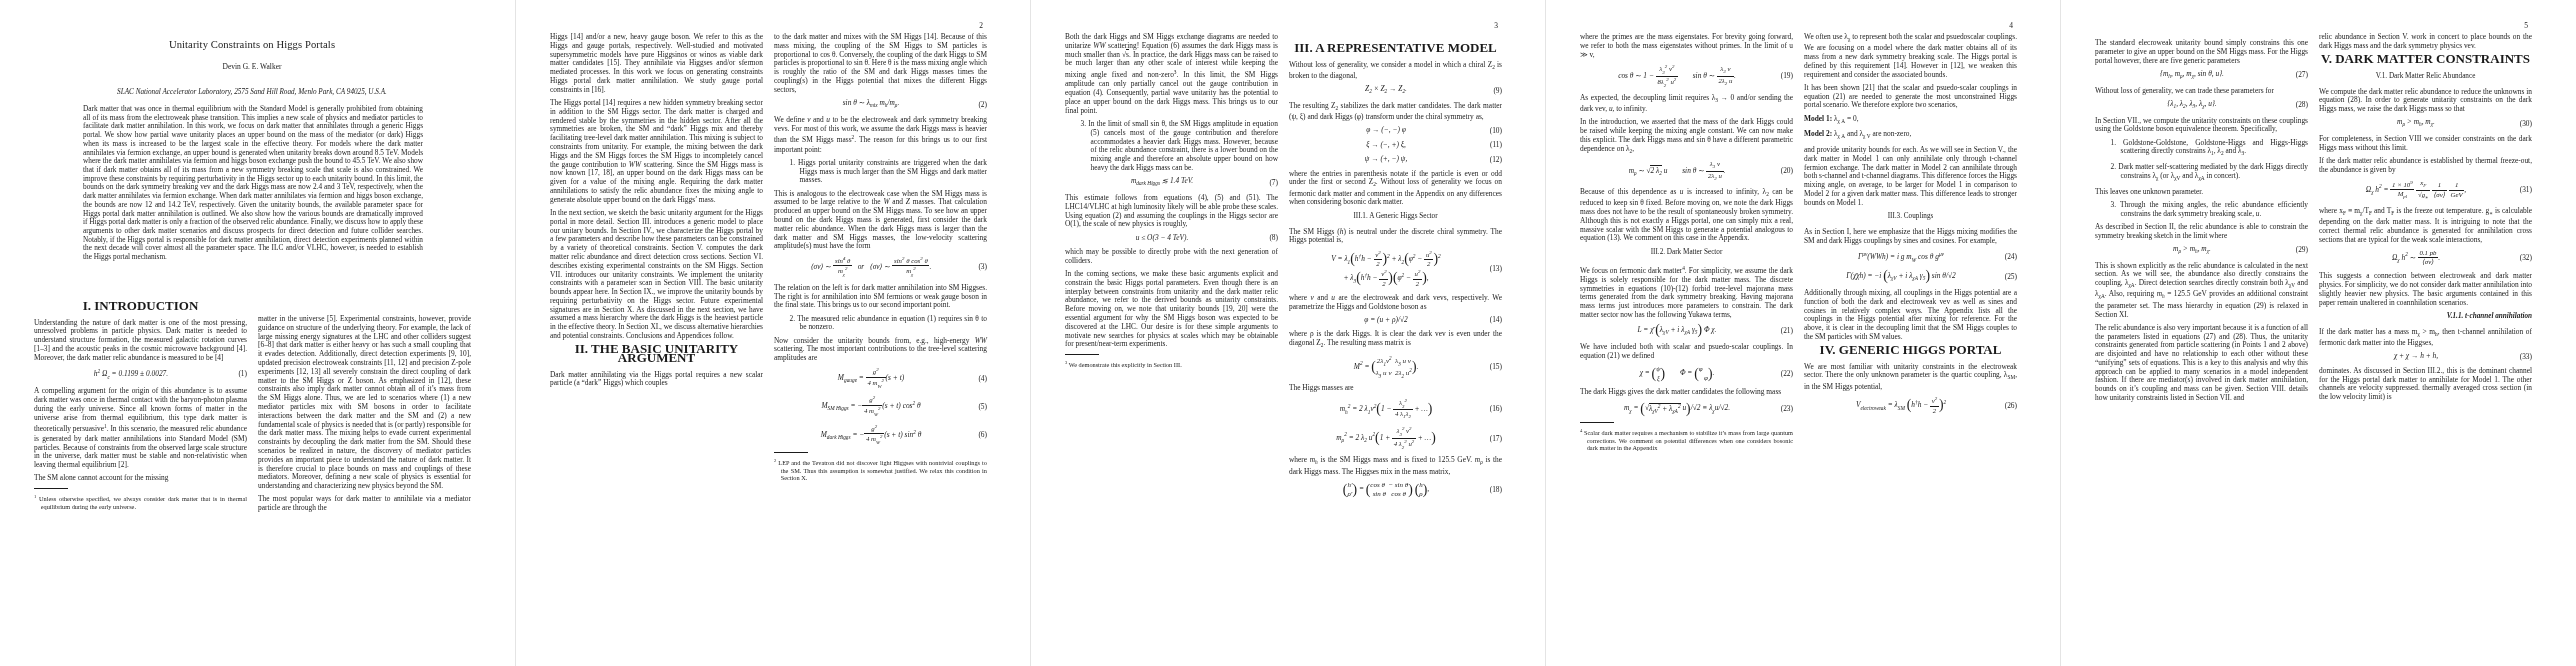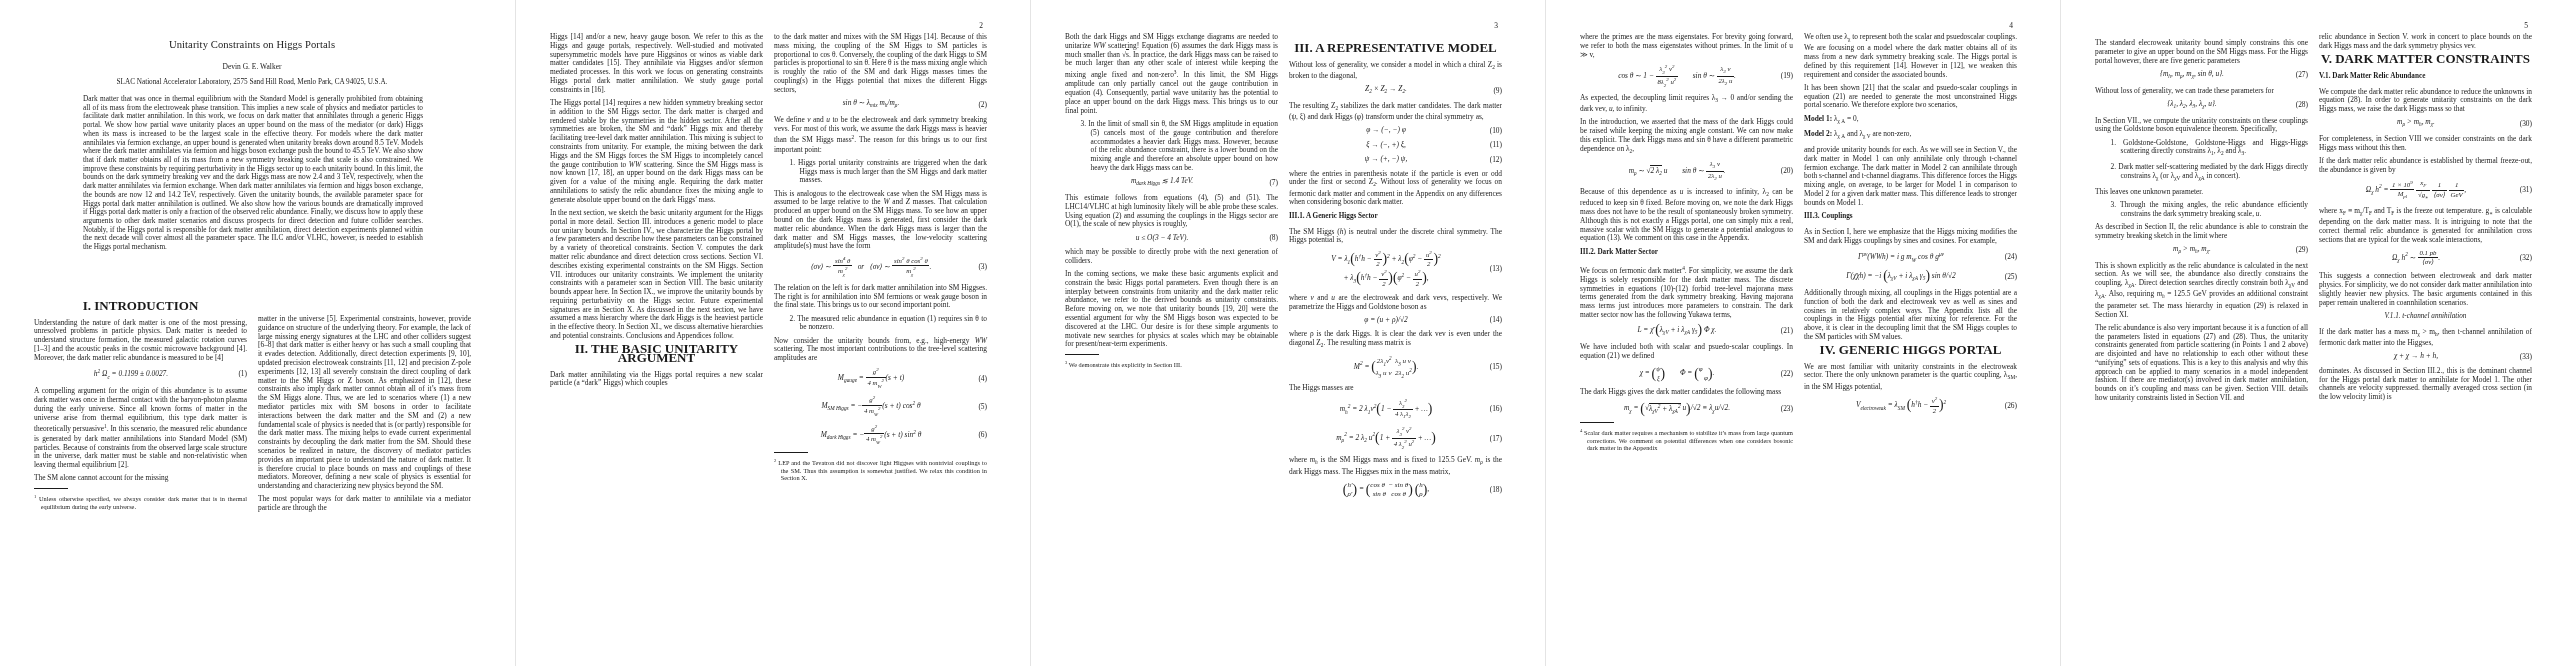--- a/index.html
+++ b/index.html
@@ -8,30 +8,30 @@
     background:#ffffff;color:#1b1b1b;
     font-family:"Liberation Serif","DejaVu Serif",serif;
   }
   #pages{position:absolute;left:0;top:0;width:2576px;height:667px;display:flex;}
   .page{position:relative;flex:0 0 515px;width:515px;height:667px;background:#fff;box-sizing:border-box;overflow:hidden;}
   .page+.page{border-left:0.6px solid #e4e4e4;}
   .pagenum{position:absolute;top:21px;right:47px;font-size:7.5px;}
   .front{position:absolute;left:34px;width:436px;text-align:center;}
   .title{font-size:10.6px;font-weight:normal;letter-spacing:0.1px;}
   .author{font-size:7.5px;margin-top:11.7px;}
-  .affil{font-size:7.2px;margin-top:7px;}
+  .affil{font-size:7.2px;font-style:italic;margin-top:17px;}
   .abs{margin:9.4px 47px 0 49px;text-align:justify;font-size:7.3px;line-height:8.7px;}
   .col{position:absolute;width:213px;text-align:justify;font-size:7.4px;line-height:8.8px;}
   .col.L{left:34px;}
   .col.R{left:258px;}
   .b{margin:0;}
   .b+.b{margin-top:4.4px;}
   .h1{text-align:center;font-weight:bold;font-size:13px;margin-top:11px;margin-bottom:7.8px;}
-  .h2{text-align:left;font-weight:bold;font-size:7.2px;margin-top:10px;margin-bottom:7.2px;}
-  .h2i{text-align:center;font-style:italic;font-size:7.2px;margin-top:10px;margin-bottom:7.2px;}
+  .h2{text-align:center;font-weight:normal;font-size:7.2px;margin-top:10px;margin-bottom:7.2px;}
+  .h2i{text-align:right;font-style:italic;font-size:7.2px;margin-top:10px;margin-bottom:7.2px;font-weight:bold;}
   .eq{position:relative;text-align:center;margin-top:5.6px;margin-bottom:5.6px;padding-right:19px;}
   .eq .bd{font-style:italic;display:inline-block;}
   .eq .no{position:absolute;right:0;top:50%;transform:translateY(-50%);font-style:normal;}
   .li{padding-left:25.6px;text-indent:-10px;}
   .fnrule{width:34px;border-top:0.6px solid #1b1b1b;height:0;margin-top:10px;margin-bottom:3.9px;}
   .fn{font-size:6.3px;line-height:7.6px;padding-left:6.7px;text-indent:-6.7px;text-align:justify;}
   .fr{display:inline-flex;flex-direction:column;vertical-align:middle;font-size:.92em;line-height:1.25;text-align:center;}
   .fr>span:first-child{border-bottom:0.6px solid #1b1b1b;padding:0 1.7px;}
   .fr>span:last-child{padding:0 1.7px;}
   .mx{display:inline-flex;flex-direction:column;vertical-align:middle;line-height:1.25;text-align:center;font-size:.95em;}
@@ -247,21 +247,21 @@
         <div class="b eq"><span class="bd">m<sub>ρ</sub> &gt; m<sub>h</sub>, m<sub>χ</sub>.</span><span class="no">(29)</span></div>
         <p class="b para">This is shown explicitly as the relic abundance is calculated in the next section.  As we will see, the abundance also directly constrains the coupling, λ<sub>χA</sub>. Direct detection searches directly constrain both λ<sub>χV</sub> and λ<sub>χA</sub>.  Also, requiring <i>m<sub>h</sub></i> = 125.5 GeV provides an additional constraint the parameter set.  The mass hierarchy in equation (29) is relaxed in Section XI.</p>
         <p class="b para">The relic abundance is also very important because it is a function of all the parameters listed in equations (27) and (28).   Thus, the unitarity constraints generated from particle scattering (in Points 1 and 2 above) are disjointed and have no relationship to each other without these “unifying” sets of equations.  This is a key to this analysis and why this approach can be applied to many scenarios in a model independent fashion.  If there are mediator(s) involved in dark matter annihilation, bounds on it’s coupling and mass can be given.  Section VIII. details how unitarity constraints listed in Section VII. and</p>
       </div>
       <div class="col R" style="top: 33px;">
         <p class="b para">relic abundance in Section V. work in concert to place bounds on the dark Higgs mass and the dark symmetry physics vev.</p>
         <div class="b h1">V. DARK MATTER CONSTRAINTS</div>
         <div class="b h2">V.1.  Dark Matter Relic Abundance</div>
         <p class="b para">We compute the dark matter relic abundance to reduce the unknowns in equation (28).  In order to generate unitarity constraints on the dark Higgs mass, we raise the dark Higgs mass so that</p>
         <div class="b eq"><span class="bd">m<sub>ρ</sub> &gt; m<sub>h</sub>, m<sub>χ</sub>.</span><span class="no">(30)</span></div>
-        <p class="b para">For completeness, in Section VIII we consider constraints on the dark Higgs mass without this then.</p>
+        <p class="b para">For completeness, in Section VIII we consider constraints on the dark Higgs mass without this limit.</p>
         <p class="b para">If the dark matter relic abundance is established by thermal freeze-out, the abundance is given by</p>
         <div class="b eq"><span class="bd">Ω<sub>χ</sub> h<sup>2</sup> = <span class="fr">
               <span>1 × 10<sup>9</sup></span>
               <span>M<sub>pl</sub></span>
             </span> <span class="fr">
               <span>x<sub>F</sub></span>
               <span>√<span class="ov">g<sub>∗</sub></span></span>
             </span> <span class="fr">
               <span>1</span>
               <span>⟨σv⟩</span>

